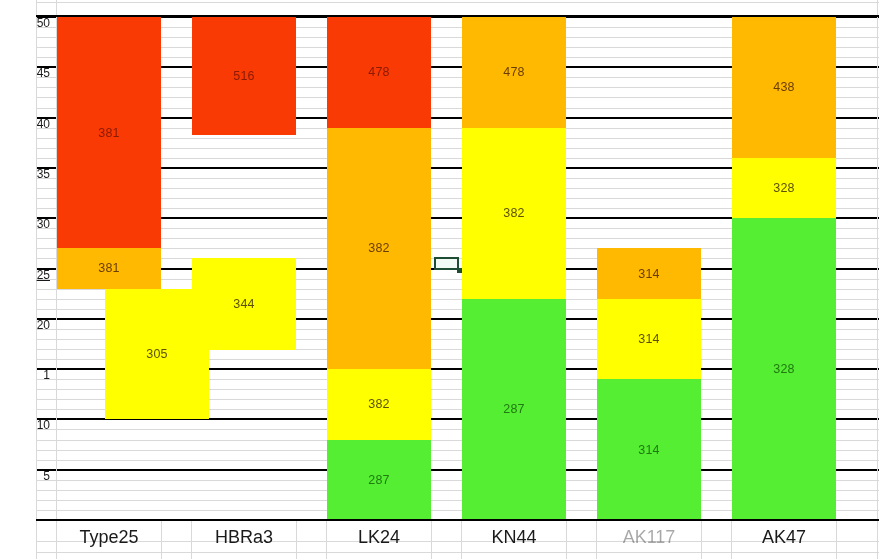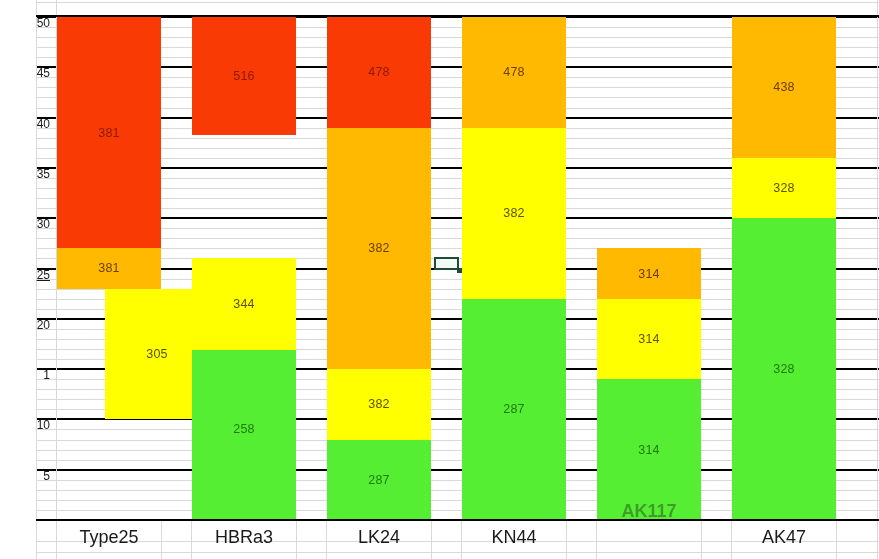--- a/index.html
+++ b/index.html
@@ -146,21 +146,20 @@
       <div class="rowlabel" style="top: 470.7px;">5</div>
     </div>
 
   <div id="barsholder">
       <div class="barcol" style="left: 57px; top: 17px; width: 104px; height: 503px;">
         <div class="seg yellow" style="top: 271.62px; height: 130.78px; margin-left: 48px;">305</div>
         <div class="seg orange" style="top: 231.38px; height: 40.24px;">381</div>
         <div class="seg red" style="top: 0px; height: 231.38px;">381</div>
       </div>
       <div class="barcol" style="left: 192px; top: 17px; width: 104px; height: 503px;">
-        <div class="seg green" style="top: 321.92px; height: 181.08px;">258</div>
         <div class="seg yellow" style="top: 241.44px; height: 92px;">344</div>
         <div class="seg red" style="top: 0px; height: 118px;">516</div>
       </div>
       <div class="barcol" style="left: 327px; top: 17px; width: 104px; height: 503px;">
         <div class="seg green" style="top: 422.52px; height: 80.48px;">287</div>
         <div class="seg yellow" style="top: 352.1px; height: 70.42px;">382</div>
         <div class="seg orange" style="top: 110.66px; height: 241.44px;">382</div>
         <div class="seg red" style="top: 0px; height: 110.66px;">478</div>
       </div>
       <div class="barcol" style="left: 462px; top: 17px; width: 104px; height: 503px;">
@@ -178,21 +177,21 @@
         <div class="seg yellow" style="top: 140.84px; height: 60.36px;">328</div>
         <div class="seg orange" style="top: 0px; height: 140.84px;">438</div>
       </div>
     </div>
 
   <div id="labelsholder">
       <div class="collabel" style="left: 57px; width: 104px; top: 526px;">Type25</div>
       <div class="collabel" style="left: 192px; width: 104px; top: 526px;">HBRa3</div>
       <div class="collabel" style="left: 327px; width: 104px; top: 526px;">LK24</div>
       <div class="collabel" style="left: 462px; width: 104px; top: 526px;">KN44</div>
-      <div class="collabel" style="left: 597px; width: 104px; top: 500px; opacity: 0.38; filter: blur(0.3px); font-weight: bold;">AK117</div>
+      <div class="collabel" style="left: 597px; width: 104px; top: 526px; opacity: 0.38; filter: blur(0.3px);">AK117</div>
       <div class="collabel" style="left: 732px; width: 104px; top: 526px;">AK47</div>
     </div>
 
   <div id="selcell" style="left: 434px; top: 257px; width: 25px; height: 13px;"></div>
   <div id="selhandle" style="left: 457px; top: 268px;"></div>
 <div class="topframe" style="top: 15px;"></div>
     <div class="botframe" style="top: 519px;"></div>
   </div>
 
 </body></html>

